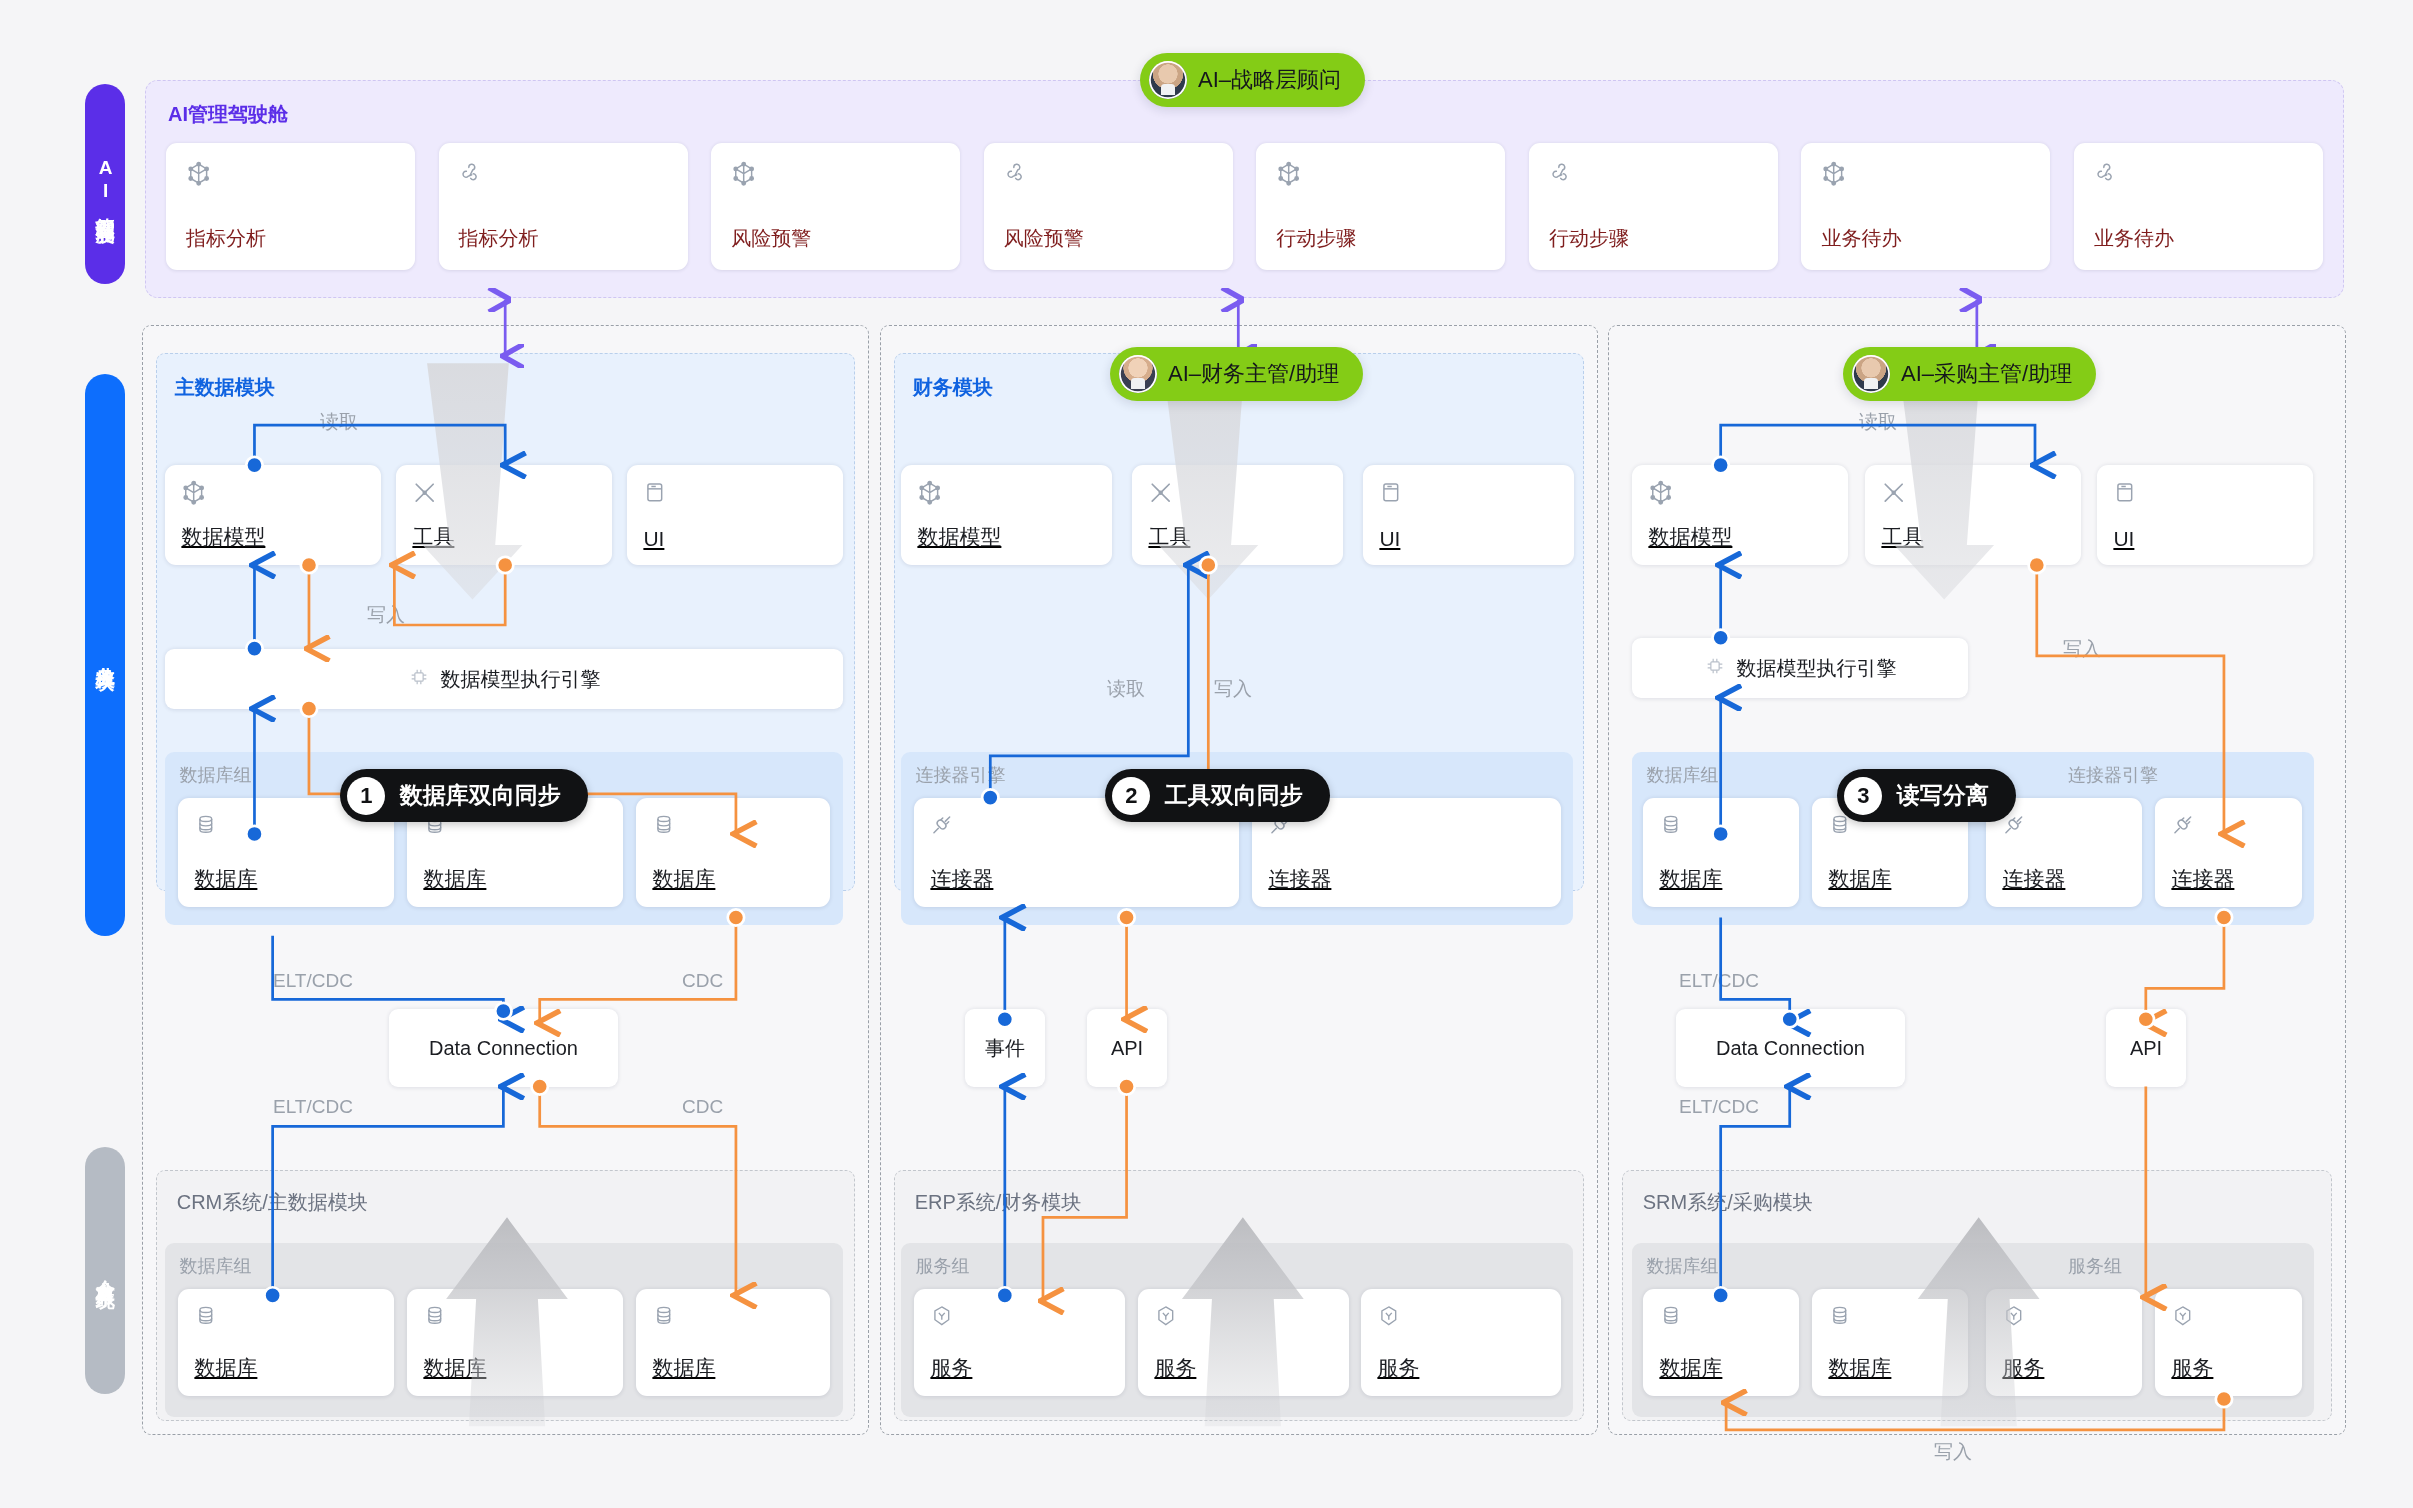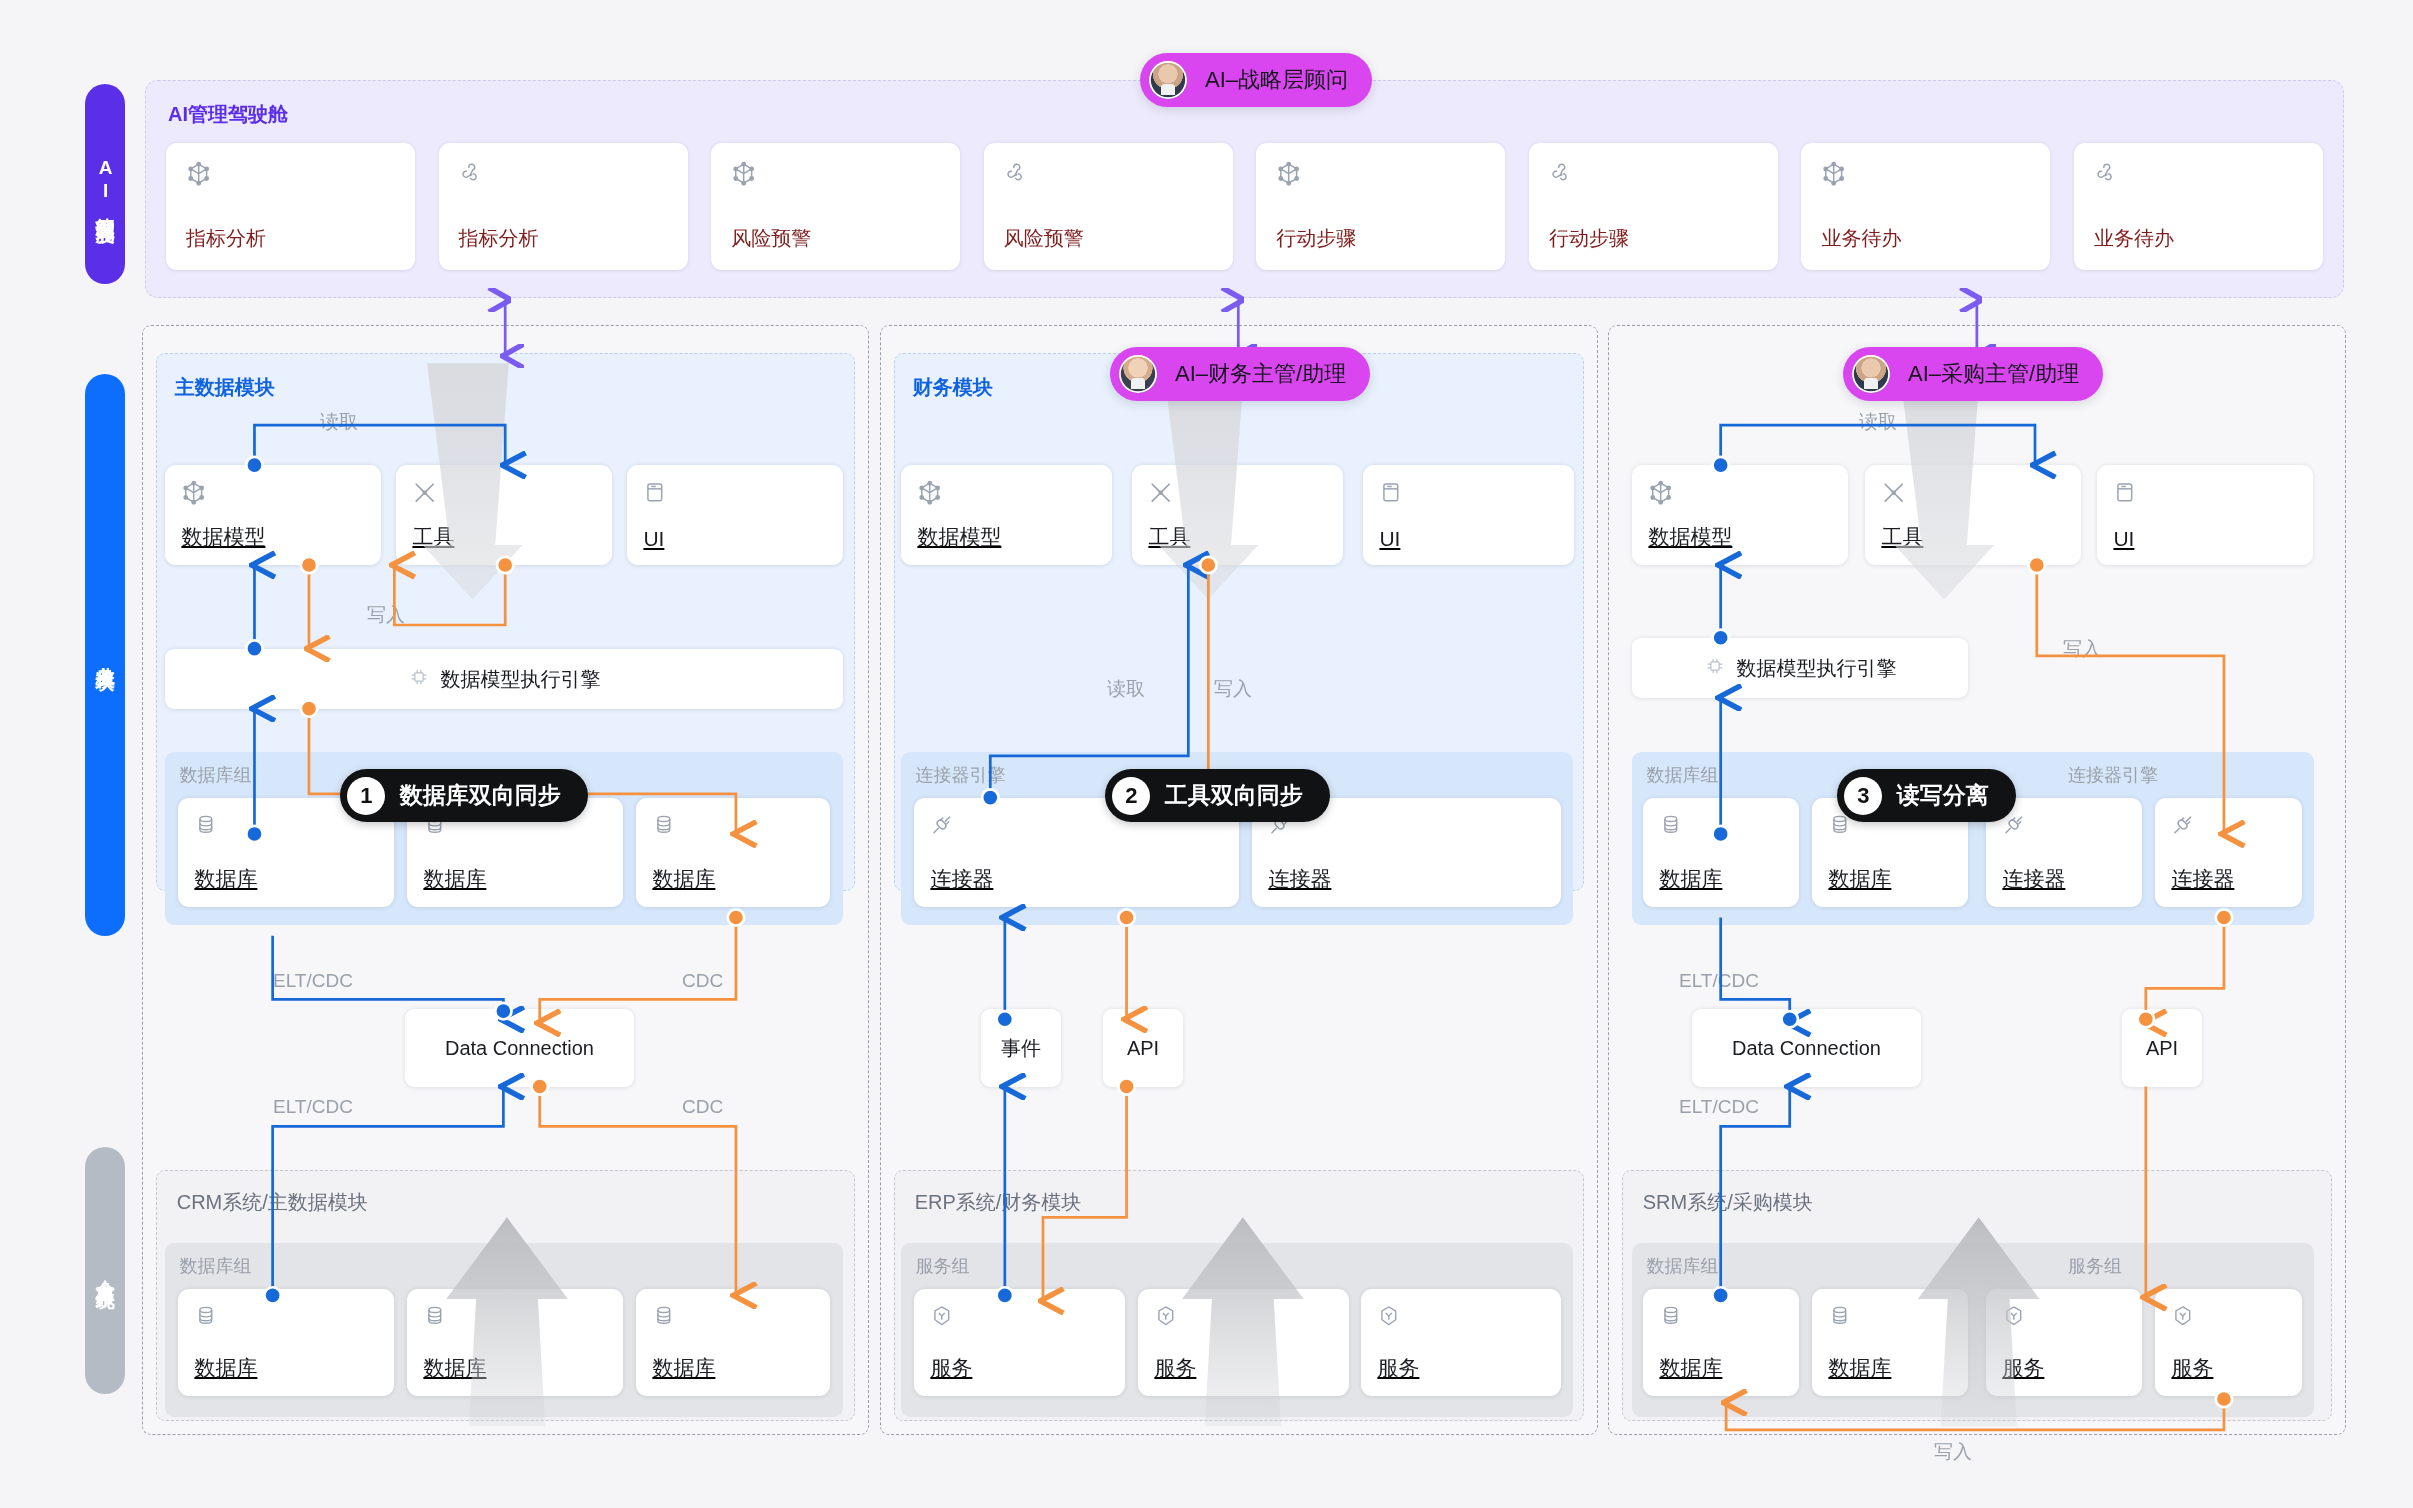--- a/index.html
+++ b/index.html
@@ -39,22 +39,22 @@
   .dcard {
     flex: 1; height: 127px; background: #fff; border-radius: 11px;
     box-shadow: 0 0.9px 3.6px rgba(20,25,60,.10);
     padding: 18px 20px; display: flex; flex-direction: column;
     justify-content: space-between;
   }
   .dcard-label { font-size: 20px; color: #7f1d1d; }
 
   
   .agent {
-    position: absolute; display: flex; align-items: center; gap: 18px;
-    background: #d946ef; border-radius: 29px; padding: 8.2px 23.6px 8.2px 9px;
+    position: absolute; display: flex; align-items: center; gap: 11px;
+    background: #84cc16; border-radius: 29px; padding: 8.2px 23.6px 8.2px 9px;
     box-shadow: 0 2.7px 11px rgba(20,25,60,.14); z-index: 40; white-space: nowrap;
   }
   .agent-name { font-size: 22px; color: #15171c; }
   .avatar {
     width: 38px; height: 38px; border-radius: 50%;
     background: radial-gradient(circle at 50% 34%, #e8c9ae 0 30%, #caa484 31% 48%, #2f3a4c 49% 100%);
     box-shadow: inset 0 0 0 1.8px #fff; flex: 0 0 auto; position: relative;
   }
   .avatar::after {
     content: ""; position: absolute; left: 32%; top: 60%;
@@ -96,21 +96,21 @@
     box-shadow: 0 0.9px 4.5px rgba(20,25,60,.11);
     padding: 14.5px 16.4px; display: flex; flex-direction: column;
     justify-content: space-between;
     text-decoration: underline;
   }
   .card-label { font-size: 21px; color: #1b1d22; }
   .plain-card {
     position: absolute; background: #fff; border-radius: 9px;
     box-shadow: 0 0.9px 4.5px rgba(20,25,60,.11);
     display: flex; align-items: center; justify-content: center;
-    font-size: 20px; color: #1b1d22; margin-left: 16px;
+    font-size: 20px; color: #1b1d22;
   }
   .engine {
     position: absolute; background: #fff; border-radius: 9px;
     box-shadow: 0 0.9px 4.5px rgba(20,25,60,.11);
     display: flex; align-items: center; justify-content: center; gap: 11px;
     font-size: 20px; color: #1b1d22;
   }
 
   
   .group {

